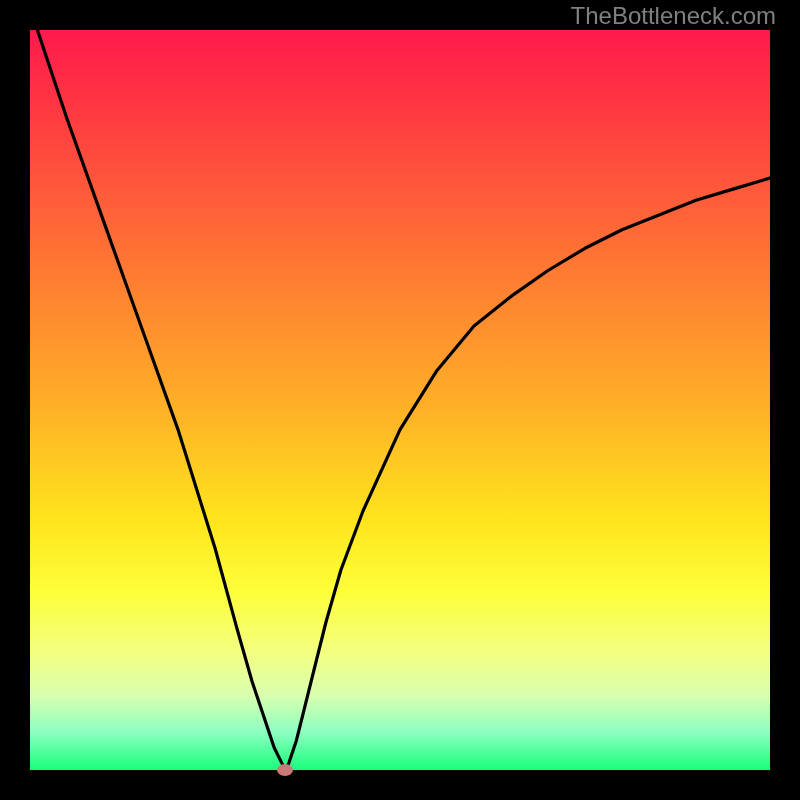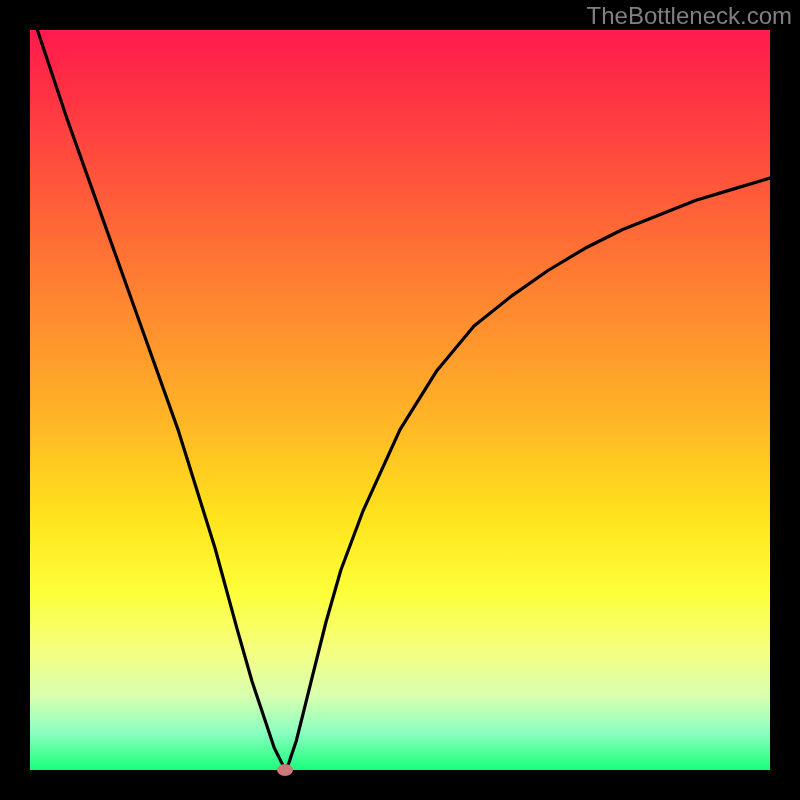--- a/index.html
+++ b/index.html
@@ -6,21 +6,21 @@
   html, body { width: 800px; height: 800px; overflow: hidden; background: #000; }
   .frame {
     position: relative;
     width: 800px;
     height: 800px;
     background: #000;
   }
   .watermark {
     position: absolute;
     top: 2px;
-    right: 8px;
+    right: 24px;
     color: #808080;
     font-family: Arial, Helvetica, sans-serif;
     font-size: 24px;
     z-index: 10;
   }
   .plot {
     position: absolute;
     left: 30px;
     top: 30px;
     width: 740px;

